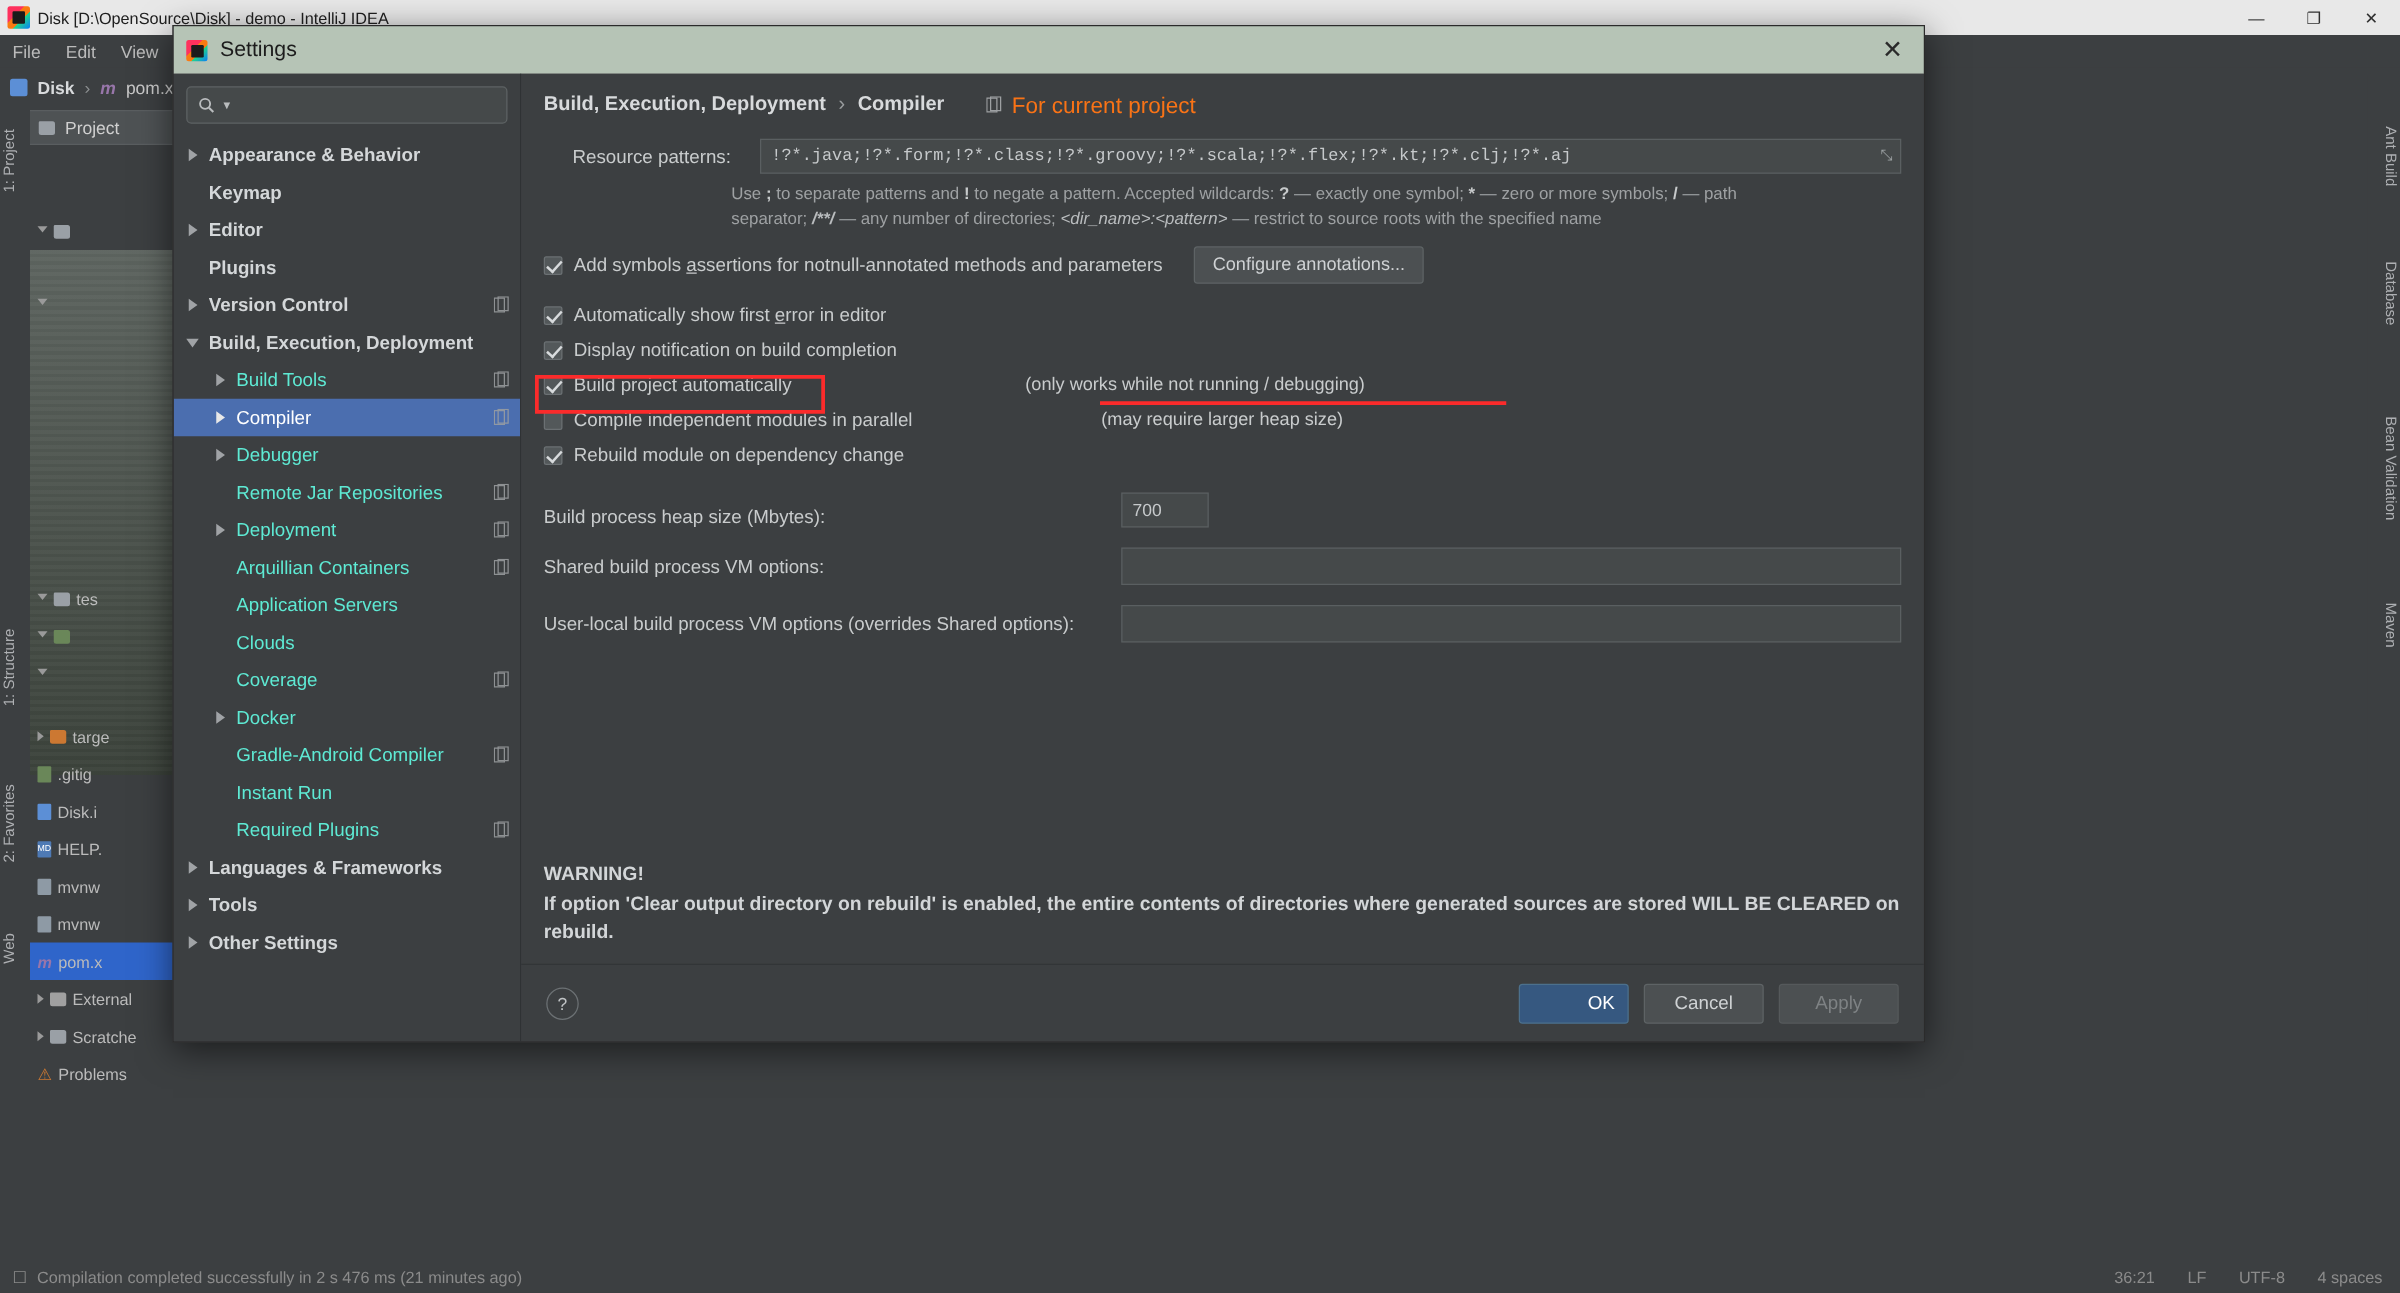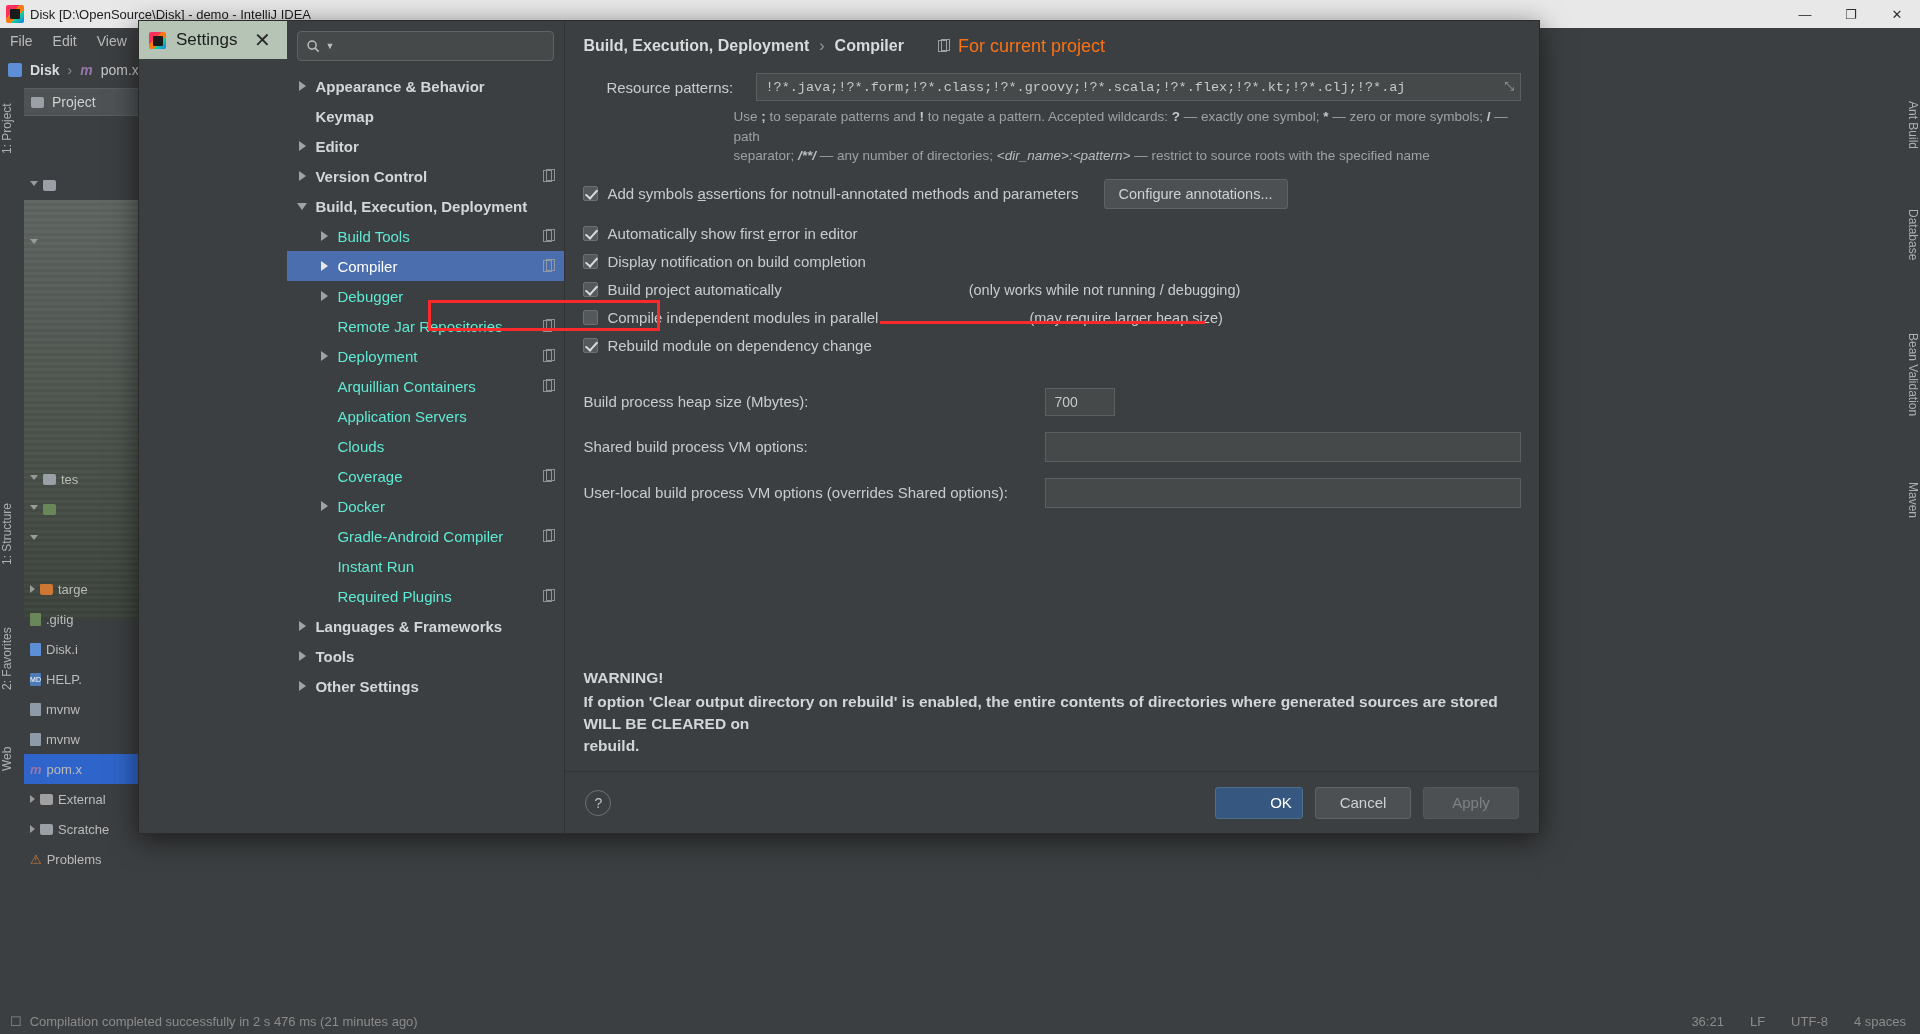--- a/index.html
+++ b/index.html
@@ -97,21 +97,21 @@
     padding-left: 10px; font-size: 13px; color: #8b8b8b;
   }
   .sb-right { position: absolute; right: 14px; display: flex; gap: 26px; }
 
   
   #dialog {
     position: absolute; left: 138px; top: 20px; width: 1402px; height: 814px;
     background: #3c3f41;
     border: 1px solid #2b2b2b;
     box-shadow: 0 6px 26px rgba(0,0,0,.55);
-    display: flex; flex-direction: row;
+    display: flex; flex-direction: column;
   }
   .dlg-title {
     height: 38px; background: #b6c4b6; flex: none;
     display: flex; align-items: center; gap: 10px; padding: 0 10px;
     color: #1c1c1c; font-size: 17px;
   }
   .dlg-title .ij-logo { width: 17px; height: 17px; }
   .dlg-close {
     margin-left: auto; width: 30px; height: 30px;
     display: flex; align-items: center; justify-content: center;
@@ -209,21 +209,21 @@
 
   .btn {
     background: #4c5052; border: 1px solid #5e6365; border-radius: 3px;
     height: 30px; padding: 0 14px; color: #cfd2d4; font-size: 14.5px;
     display: inline-flex; align-items: center; justify-content: center;
     font-family: "Liberation Sans", sans-serif;
   }
 
   .note { font-size: 14.5px; color: #c9cccd; white-space: nowrap; }
 
-  .heap-row { display: flex; align-items: center; margin-top: 28px; }
+  .heap-row { display: flex; align-items: flex-end; margin-top: 16px; }
   .heap-row .lbl { width: 462px; }
   .small-field {
     width: 70px; height: 28px; background: #45494a; border: 1px solid #5a5f61;
     color: #c6c9cb; font-size: 14px; display: flex; align-items: center; padding-left: 8px;
   }
   .vm-row { display: flex; align-items: center; margin-top: 16px; }
   .vm-row .lbl { width: 462px; }
   .wide-field { flex: 1; height: 30px; background: #45494a; border: 1px solid #5a5f61; }
 
   .warning { position: absolute; left: 18px; bottom: 14px; right: 18px; }
@@ -418,20 +418,24 @@
             <span class="arrow right"></span>
             <span class="tlabel">Appearance &amp; Behavior</span>
           </div>
           <div class="tnode lvl0 bold">
             <span class="arrow"></span>
             <span class="tlabel">Keymap</span>
           </div>
           <div class="tnode lvl0 bold">
             <span class="arrow right"></span>
             <span class="tlabel">Editor</span>
+          </div>
+          <div class="tnode lvl0 bold">
+            <span class="arrow"></span>
+            <span class="tlabel">Plugins</span>
           </div>
           <div class="tnode lvl0 bold">
             <span class="arrow right"></span>
             <span class="tlabel">Version Control</span>
             <svg width="13" height="14" viewBox="0 0 13 14" class="proj-badge">
               <rect x="0.5" y="1.5" width="8" height="11" fill="none" stroke="#9da0a2"></rect>
               <rect x="3.5" y="0.5" width="8" height="11" fill="none" stroke="#9da0a2"></rect>
             </svg>
           </div>
           <div class="tnode lvl0 bold">

